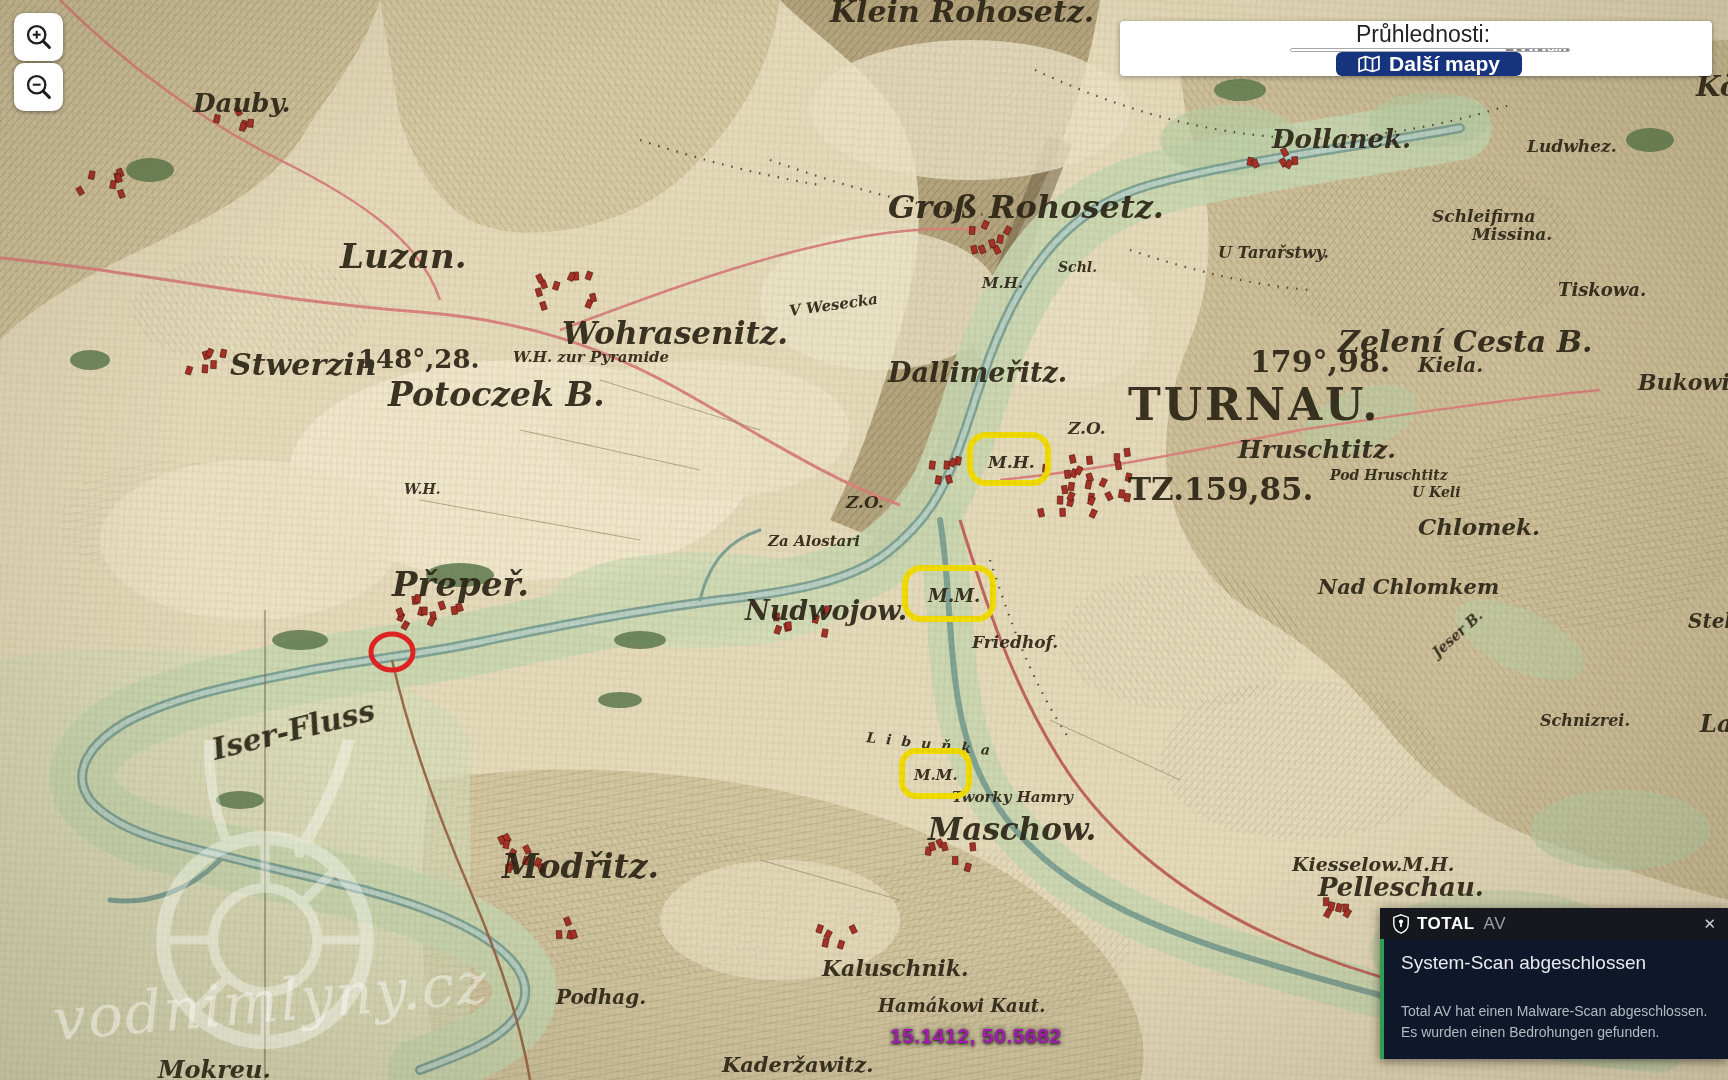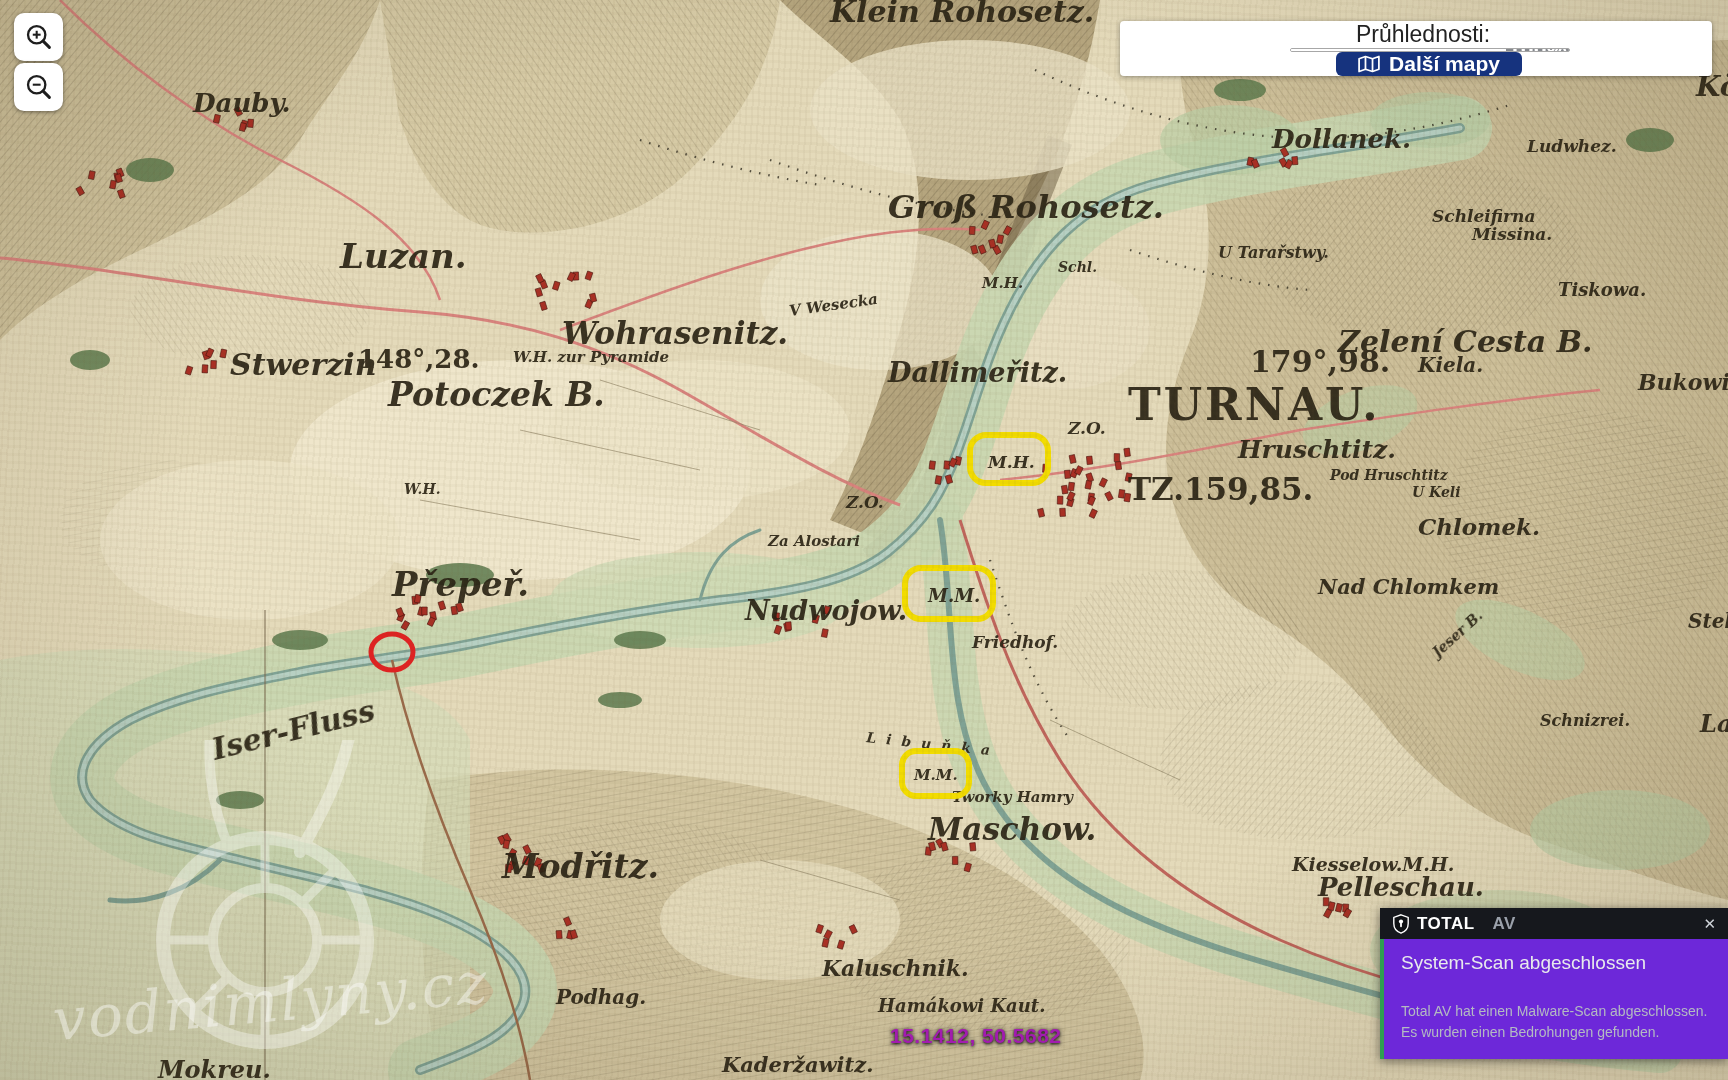--- a/index.html
+++ b/index.html
@@ -37,23 +37,23 @@
   .wm-text{position:absolute;left:52px;top:962px;width:560px;color:rgba(255,255,255,.42);
     font-family:"DejaVu Serif","Liberation Serif",serif;font-style:italic;font-size:58px;
     letter-spacing:2px;transform:rotate(-5deg);pointer-events:none;z-index:6;}
   .wm-logo{position:absolute;left:0;top:740px;pointer-events:none;z-index:6;}
   
   .totalav{position:absolute;left:1380px;top:908px;width:348px;z-index:30;
     box-shadow:0 2px 10px rgba(0,0,0,.5);}
   .tav-header{height:31px;background:#16181d;display:flex;align-items:center;
     padding:0 12px 0 13px;gap:8px;}
   .tav-total{color:#fff;font-weight:800;font-size:17px;letter-spacing:.5px;}
-  .tav-av{color:#9ba1ab;font-weight:700;font-size:17px;margin-left:10px;letter-spacing:.5px;}
+  .tav-av{color:#9ba1ab;font-weight:400;font-size:17px;margin-left:1px;letter-spacing:.5px;}
   .tav-close{margin-left:auto;color:#cfd3d9;font-size:15px;cursor:pointer;line-height:1;}
-  .tav-body{background:#6d28d9;border-left:4px solid #2f9e52;padding:13px 12px 16px 17px;}
+  .tav-body{background:#0f172a;border-left:4px solid #2f9e52;padding:13px 12px 16px 17px;}
   .tav-title{color:#e8eaec;font-size:19px;font-weight:400;}
   .tav-line{color:#b4bac2;font-size:14px;line-height:1.5;}
   .tav-line.first{margin-top:27px;}
 </style>
 </head>
 <body>
 
 <div class="stage">
 
   <svg class="map-svg" width="1728" height="1080" viewBox="0 0 1728 1080">

